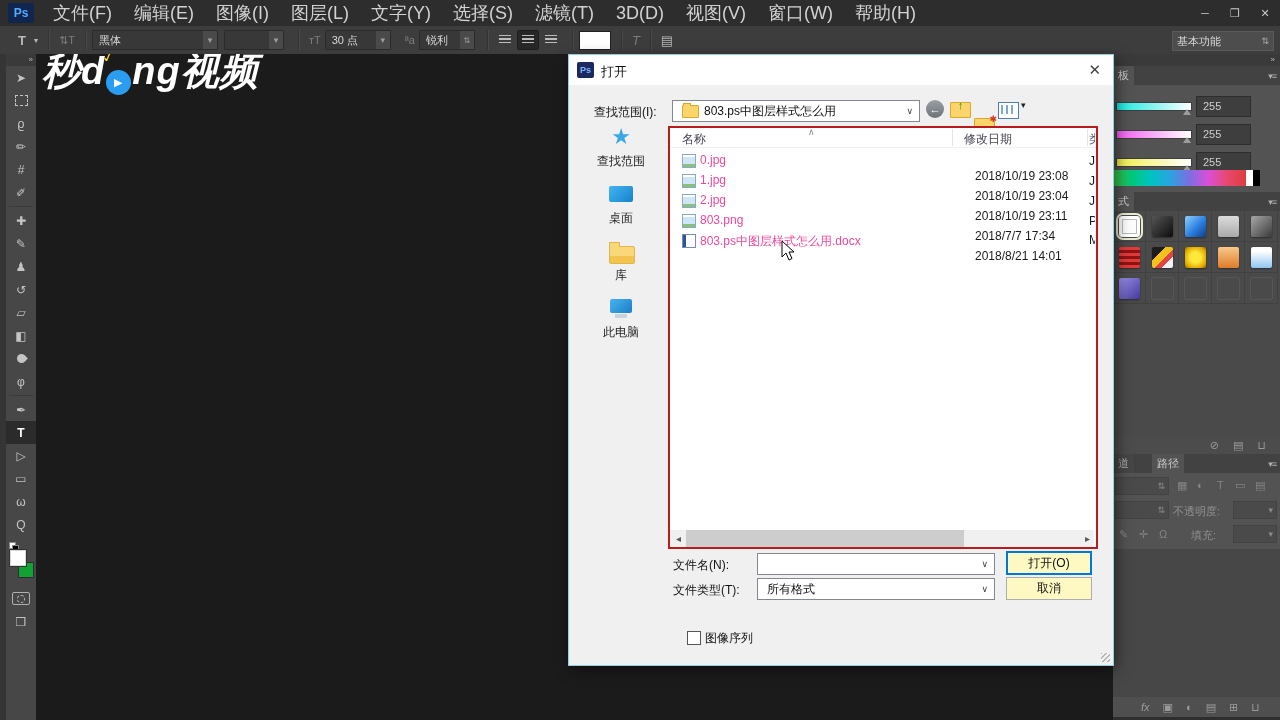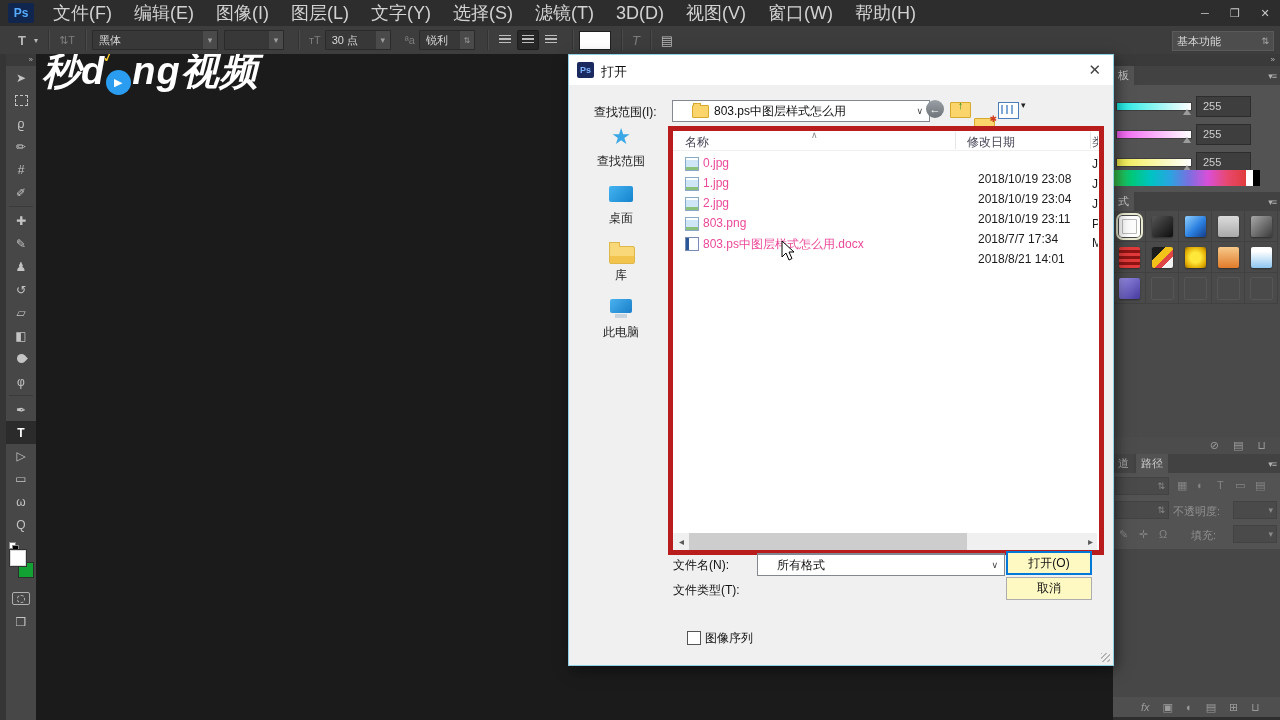--- a/index.html
+++ b/index.html
@@ -99,21 +99,21 @@
 
   
   #dialog{left:569px;top:55px;width:544px;height:610px;background:#f0f0f0;
           box-shadow:0 0 0 1px #8fd0e6, 3px 4px 14px rgba(0,0,0,.55);font-size:12px;color:#111;}
   #dlgtitle{position:absolute;left:0;top:0;width:544px;height:30px;background:#ffffff;}
   #dlgicon{position:absolute;left:8px;top:7px;width:17px;height:16px;background:#1b2a5e;color:#7fb2ff;font-size:9px;font-weight:bold;
            display:flex;align-items:center;justify-content:center;border-radius:2px;}
   #dlgname{position:absolute;left:32px;top:8px;font-size:13px;}
   #dlgclose{position:absolute;right:12px;top:6px;color:#444;font-size:15px;}
   .dlglabel{position:absolute;font-size:12px;color:#111;}
-  .wincombo{position:absolute;background:#fff;border:1px solid #828790;display:flex;align-items:center;padding-left:19px;}
+  .wincombo{position:absolute;background:#fff;border:1px solid #828790;display:flex;align-items:center;padding-left:9px;}
   .wincombo .varr{margin-left:auto;color:#404040;font-size:9px;padding:0 6px;}
   .minifolder{display:inline-block;width:15px;height:11px;background:#fbd56b;border:1px solid #d8a92f;border-radius:1px;position:relative;margin-right:5px;}
   .minifolder::before{content:"";position:absolute;left:0;top:-3px;width:6px;height:2px;background:#fbd56b;border:1px solid #d8a92f;border-bottom:none;}
   .navbtn{position:absolute;top:45px;display:flex;align-items:center;justify-content:center;}
   #navback{width:18px;height:18px;border-radius:50%;background:linear-gradient(180deg,#9aa0a6,#6d7378);color:#fff;font-size:11px;}
   .navfolder{width:19px;height:14px;background:#fbd56b;border:1px solid #d8a92f;border-radius:1px;position:relative;}
   .navfolder .ov{position:absolute;font-size:11px;font-weight:bold;}
   #navviews{width:19px;height:15px;background:#fff;border:1px solid #4a7ebb;
       background-image:repeating-linear-gradient(90deg,#7fa8d9 0 2px,transparent 2px 5px);background-size:13px 9px;background-position:2px 2px;background-repeat:no-repeat;}
   #navviewsarr{left:452px;color:#222;font-size:9px;}
@@ -126,21 +126,21 @@
       background:linear-gradient(135deg,#45b4f2,#1583cc);}
   .ic-lib::before{content:"";position:absolute;left:3px;top:7px;width:24px;height:16px;background:#f8d878;border:1px solid #e0b84a;border-radius:2px;
       box-shadow:inset 0 -7px 0 #f2c44d;}
   .ic-lib::after{content:"";position:absolute;left:3px;top:3px;width:9px;height:4px;background:#f8d878;border:1px solid #e0b84a;border-bottom:none;}
   .ic-pc::before{content:"";position:absolute;left:4px;top:3px;width:22px;height:14px;border-radius:2px;
       background:linear-gradient(135deg,#4ab2ef,#1a7fc9);}
   .ic-pc::after{content:"";position:absolute;left:9px;top:18px;width:12px;height:4px;background:#c7d4de;box-shadow:0 4px 0 -2px #aebcc7;}
   .ic-net::before{content:"";position:absolute;left:9px;top:2px;width:17px;height:17px;border-radius:50%;
       background:radial-gradient(circle,#cfe9fa 40%,#6fb9e8 100%);border:1.5px solid #2a8fd0;}
   .ic-net::after{content:"";position:absolute;left:2px;top:13px;width:14px;height:9px;background:linear-gradient(135deg,#45b4f2,#1583cc);border:1px solid #fff;}
-  #filelist{position:absolute;left:99px;top:71px;width:426px;height:419px;background:#fff;border:5px solid #b91c1c;overflow:hidden;}
+  #filelist{position:absolute;left:99px;top:71px;width:426px;height:419px;background:#fff;border:2px solid #b91c1c;overflow:hidden;}
   #flhead{position:relative;height:19px;border-bottom:1px solid #f0f0f0;color:#445;}
   #flhead .hname{position:absolute;left:12px;top:3px;}
   #flhead .hsort{position:absolute;left:138px;top:-1px;font-size:9px;color:#888;}
   #flhead .hdate{position:absolute;left:294px;top:3px;}
   #flhead .htype{position:absolute;left:419px;top:3px;width:6px;overflow:hidden;white-space:nowrap;}
   .hdiv{position:absolute;top:1px;width:1px;height:17px;background:#e5e5e5;}
   #flrows{position:absolute;left:0;top:22px;width:426px;}
   .frow{position:relative;height:20px;}
   .frow .fname{position:absolute;left:30px;top:3px;color:#ec4899;}
   .frow .fdate{position:absolute;left:294px;top:19px;color:#1a1a1a;margin-left:11px;}
@@ -355,21 +355,21 @@
       </div>
     </div>
     <div id="stylebtns">
       <span class="pbtn">⊘</span>
       <span class="pbtn">▤</span>
       <span class="pbtn">⊔</span>
     </div>
 
     <div class="tabrow">
       <span class="ptab inactive">道</span>
-      <span class="ptab" style="margin-left:2px;">路径</span>
+      <span class="ptab" style="margin-left:18px;">路径</span>
       <span class="pmenu">▾≡</span>
     </div>
     <div id="layersctl">
       <span class="lcombo" style="left:2px;top:4px;width:52px;">
         <span class="sp">⇅</span>
       </span>
       <span class="licon ab" style="left:64px;top:6px;">▦</span>
       <span class="licon ab" style="left:84px;top:6px;">◐</span>
       <span class="licon ab" style="left:104px;top:6px;">T</span>
       <span class="licon ab" style="left:122px;top:6px;">▭</span>
@@ -495,21 +495,21 @@
     </div>
 
     <span class="dlglabel" style="left:104px;top:502px;">文件名(N):</span>
     <span class="wincombo" style="left:188px;top:498px;width:227px;height:20px;">
       <span></span>
       <span class="varr">∨</span>
     </span>
     <span class="winbtn2" id="openbtn" style="left:437px;top:496px;width:84px;height:22px;">打开(O)</span>
 
     <span class="dlglabel" style="left:104px;top:527px;">文件类型(T):</span>
-    <span class="wincombo" style="left:188px;top:499px;width:227px;height:20px;">
+    <span class="wincombo" style="left:188px;top:523px;width:227px;height:20px;">
       <span>所有格式</span>
       <span class="varr">∨</span>
     </span>
     <span class="winbtn2" style="left:437px;top:522px;width:84px;height:21px;">取消</span>
 
     <span id="seqbox"></span>
     <span class="dlglabel" id="seqlabel">图像序列</span>
     <span id="grip"></span>
   </div>
 

